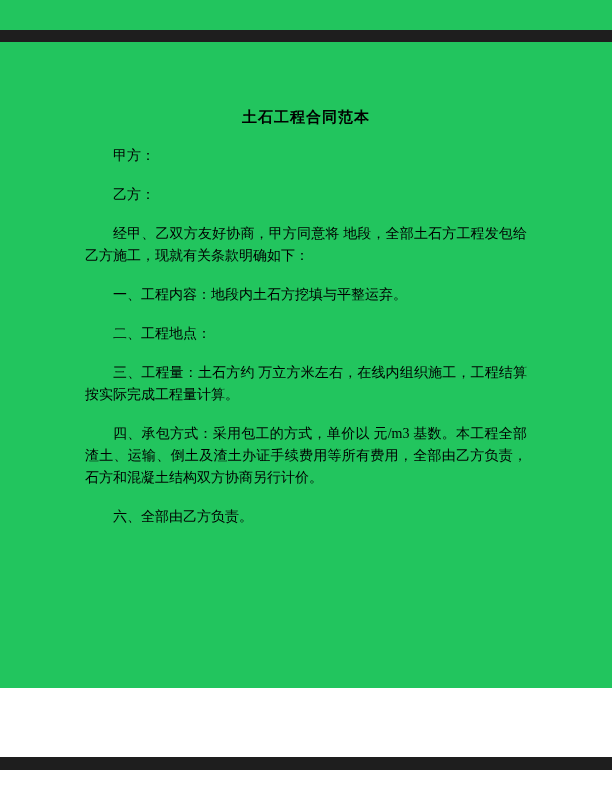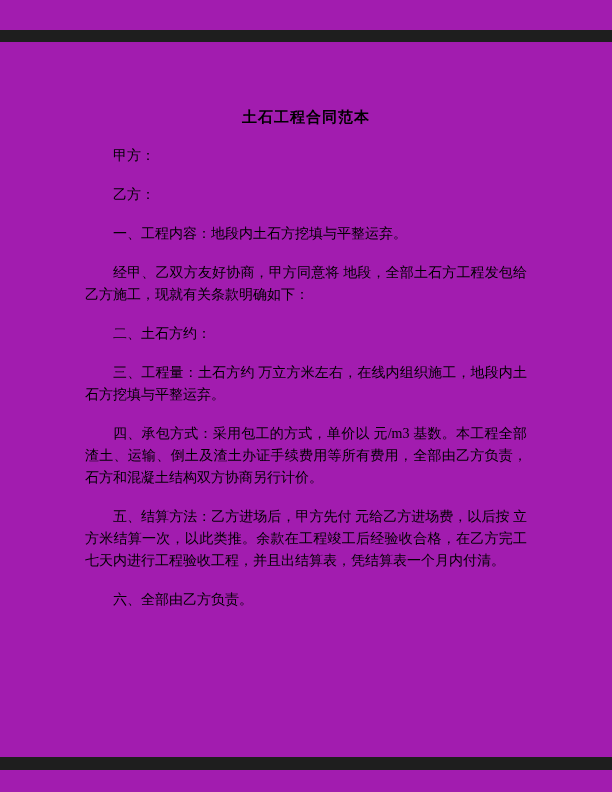--- a/index.html
+++ b/index.html
@@ -6,22 +6,22 @@
   html, body {
     width: 612px;
     height: 792px;
     background: #ffffff;
     font-family: "Liberation Serif", "DejaVu Serif", serif;
     overflow: hidden;
   }
   .page {
     position: relative;
     width: 612px;
-    height: 792px;
-    background: #a21caf;
+    height: 688px;
+    background: #22c55e;
   }
   .page-gap {
     position: absolute;
     left: 0;
     width: 612px;
     background: #1e1e1e;
   }
   .page-gap-top {
     top: 30px;
     height: 12px;
@@ -59,21 +59,20 @@
 <body>
 
 <div class="page">
   <div class="page-gap page-gap-top"></div>
   <div class="page-gap page-gap-bottom"></div>
 
   <div class="content">
     <h1 class="doc-title">土石工程合同范本</h1>
     <p class="para">甲方：</p>
     <p class="para">乙方：</p>
+    <p class="para">经甲、乙双方友好协商，甲方同意将 地段，全部土石方工程发包给乙方施工，现就有关条款明确如下：</p>
     <p class="para">一、工程内容：地段内土石方挖填与平整运弃。</p>
-    <p class="para">经甲、乙双方友好协商，甲方同意将 地段，全部土石方工程发包给乙方施工，现就有关条款明确如下：</p>
-    <p class="para">二、土石方约：</p>
-    <p class="para">三、工程量：土石方约 万立方米左右，在线内组织施工，地段内土石方挖填与平整运弃。</p>
+    <p class="para">二、工程地点：</p>
+    <p class="para">三、工程量：土石方约 万立方米左右，在线内组织施工，工程结算按实际完成工程量计算。</p>
     <p class="para">四、承包方式：采用包工的方式，单价以 元/m3 基数。本工程全部渣土、运输、倒土及渣土办证手续费用等所有费用，全部由乙方负责，石方和混凝土结构双方协商另行计价。</p>
-    <p class="para">五、结算方法：乙方进场后，甲方先付 元给乙方进场费，以后按 立方米结算一次，以此类推。余款在工程竣工后经验收合格，在乙方完工七天内进行工程验收工程，并且出结算表，凭结算表一个月内付清。</p>
     <p class="para">六、全部由乙方负责。</p>
   </div>
 </div>
 
 </body></html>

